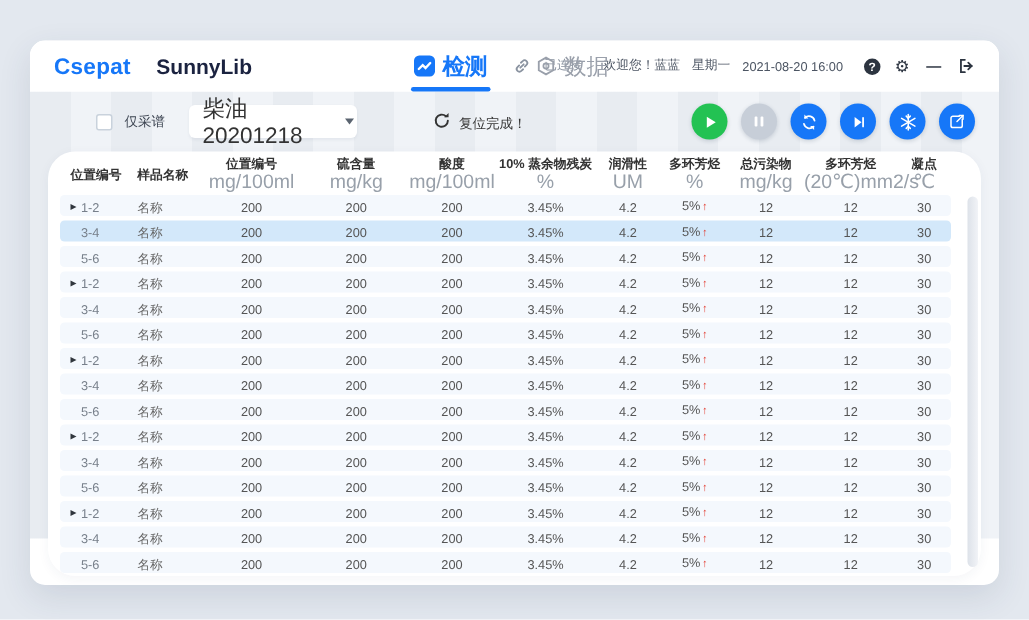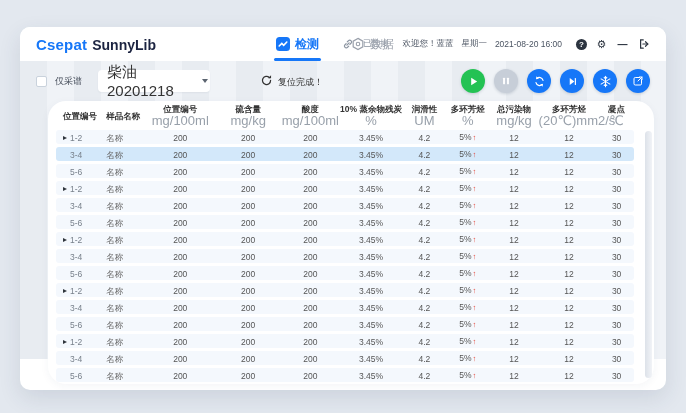--- a/index.html
+++ b/index.html
@@ -5,56 +5,56 @@
   * { margin:0; padding:0; box-sizing:border-box; }
   html,body { width:686px; height:413px; overflow:hidden; }
   body { font-family:"Liberation Sans","DejaVu Sans",sans-serif; background:#e3e8ef; position:relative; }
 
   .window{ position:absolute; left:20px; top:27px; width:646px; height:363px;
     background:#fff; border-radius:10px; overflow:hidden;
     box-shadow:0 8px 22px rgba(40,60,90,.12); }
 
   
   .titlebar{ position:relative; height:34px; background:#fff; display:flex; align-items:center; padding:0 16px; z-index:3; }
-  .logo{ display:flex; align-items:baseline; gap:5px; }
+  .logo{ display:flex; align-items:baseline; gap:17px; }
   .logo-a{ font-size:15px; font-weight:800; color:var(--accent,#1673f5); letter-spacing:.2px; }
   .logo-b{ font-size:14px; font-weight:700; color:#1b2340; }
   .tabs{ position:absolute; left:256px; top:0; height:100%; display:flex; gap:32px; }
-  .tab{ position:relative; display:flex; align-items:center; gap:5px; font-size:12px; color:#9aa0ab; cursor:pointer; }
+  .tab{ position:relative; display:flex; align-items:center; gap:5px; font-size:15px; color:#9aa0ab; cursor:pointer; }
   .tab.active{ color:var(--accent,#1677f8); font-weight:700; }
   .tab-ic{ width:14px; height:14px; display:inline-flex; align-items:center; justify-content:center; }
   .tab-ic.badge{ background:var(--accent,#1677f8); border-radius:3.5px; }
   .underline{ position:absolute; left:-2px; right:-2px; bottom:0; height:3px; border-radius:2px; background:var(--accent,#1677f8); }
   .status{ margin-left:auto; display:flex; align-items:center; gap:8px; font-size:8.5px; color:#4c5563; }
   .status .lite{ color:#8a93a0; }
   .hic{ width:13px; height:13px; display:inline-flex; align-items:center; justify-content:center; cursor:pointer; color:#2c3440; }
   .help{ background:#2c3440; color:#fff; border-radius:50%; font-size:8px; font-weight:700; width:11px; height:11px; }
   .gearh{ font-size:11px; }
   .minus{ font-weight:700; font-size:10px; }
 
   
   .workspace{ position:relative; height:298px;
-    background:repeating-linear-gradient(90deg,#e8ecf1 0 27px,#f0f3f7 27px 54px); }
+    background:repeating-linear-gradient(90deg,#e8ecf1 0 27px,#f0f3f7 27px 54px);padding-left:28px; }
 
   .toolbar{ height:40px; display:flex; align-items:center; padding:0 16px; gap:8px; }
   .checkbox{ width:11px; height:11px; background:#fff; border:1px solid #c9d2dc; border-radius:2px; cursor:pointer; }
   .cb-label{ font-size:9px; color:#3b4350; cursor:pointer; }
   .dropdown{ margin-left:8px; width:112px; height:22px; background:#fff; border-radius:4px;
     display:flex; align-items:center; justify-content:space-between; padding:0 9px;
     font-size:15px; color:#333; cursor:pointer; box-shadow:0 1px 2px rgba(30,50,80,.06);gap:28px; }
   .caret{ width:0; height:0; border-left:3.5px solid transparent; border-right:3.5px solid transparent; border-top:4px solid #5b6470; }
   .reset{ margin-left:42px; display:flex; align-items:flex-end; gap:5px; font-size:9px; color:#333; cursor:pointer; }
   .actions{ margin-left:auto; display:flex; align-items:center; gap:9px; }
   .cbtn{ width:24px; height:24px; border-radius:50%; border:none; display:flex; align-items:center; justify-content:center; cursor:pointer; padding:0; box-shadow:0 1px 3px rgba(30,50,80,.18); }
   .cbtn.green{ background:var(--success,#23c253); }
   .cbtn.gray{ background:var(--disabled,#c7ced8); }
   .cbtn.blue{ background:var(--accent,#1677f8); }
 
   
-  .card{ position:absolute; left:28px; right:12px; top:40px; height:283px;
+  .card{ position:absolute; left:12px; right:12px; top:40px; height:283px;
     background:#fff; border-radius:18px; padding:3px 8px 4px 8px; box-shadow:0 2px 8px rgba(40,60,90,.05); }
   .grid{ display:grid; grid-template-columns:7.5% 8% 12% 11.5% 10% 11% 7.5% 7.5% 8.5% 10.5% 6%; align-items:center; }
   .thead{ height:26px; margin-right:12px; }
   .th{ text-align:center; line-height:1.15; }
   .th .t{ display:block; font-size:8.5px; font-weight:700; color:#333; white-space:nowrap; }
   .th .u{ display:block; font-size:13px; color:#98a0aa; }
   .th:nth-child(1),.th:nth-child(2){ text-align:left; padding-left:7px; }
   .tbody{ margin-right:12px; }
   .tr{ height:14px; margin-bottom:3px; background:#f4f8fd; border-radius:3px; cursor:pointer; }
   .tr.selected{ background:var(--selected-row,#d3e8fa); }

